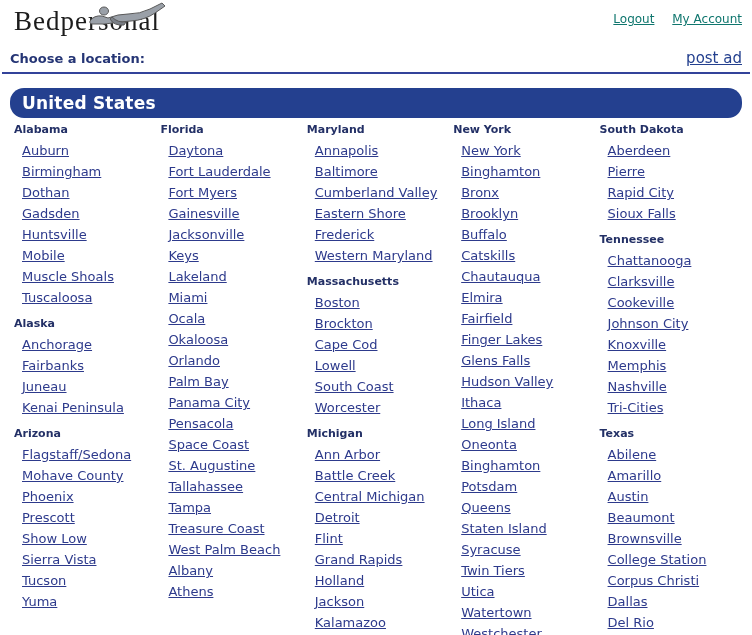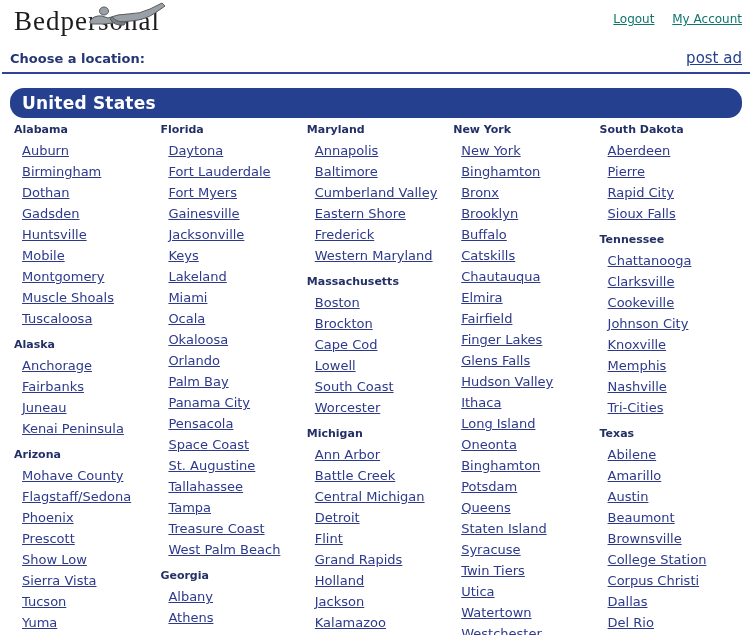--- a/index.html
+++ b/index.html
@@ -105,23 +105,20 @@
         <div class="city-row">
           <a>Gadsden</a>
         </div>
         <div class="city-row">
           <a>Huntsville</a>
         </div>
         <div class="city-row">
           <a>Mobile</a>
         </div>
         <div class="city-row">
-          <a>Montgomery</a>
-        </div>
-        <div class="city-row">
           <a>Muscle Shoals</a>
         </div>
         <div class="city-row">
           <a>Tuscaloosa</a>
         </div>
       </div>
       <div class="state">
         <div class="state-name">Alaska</div>
         <div class="city-row">
           <a>Anchorage</a>
@@ -132,24 +129,24 @@
         <div class="city-row">
           <a>Juneau</a>
         </div>
         <div class="city-row">
           <a>Kenai Peninsula</a>
         </div>
       </div>
       <div class="state">
         <div class="state-name">Arizona</div>
         <div class="city-row">
+          <a>Flagstaff/Sedona</a>
+        </div>
+        <div class="city-row">
           <a>Mohave County</a>
-        </div>
-        <div class="city-row">
-          <a>Flagstaff/Sedona</a>
         </div>
         <div class="city-row">
           <a>Phoenix</a>
         </div>
         <div class="city-row">
           <a>Prescott</a>
         </div>
         <div class="city-row">
           <a>Show Low</a>
         </div>
@@ -222,21 +219,20 @@
           <a>Tampa</a>
         </div>
         <div class="city-row">
           <a>Treasure Coast</a>
         </div>
         <div class="city-row">
           <a>West Palm Beach</a>
         </div>
       </div>
       <div class="state">
-        <div class="state-name">Georgia</div>
         <div class="city-row">
           <a>Albany</a>
         </div>
         <div class="city-row">
           <a>Athens</a>
         </div>
       </div>
     </div>
     <div class="col">
       <div class="state">

